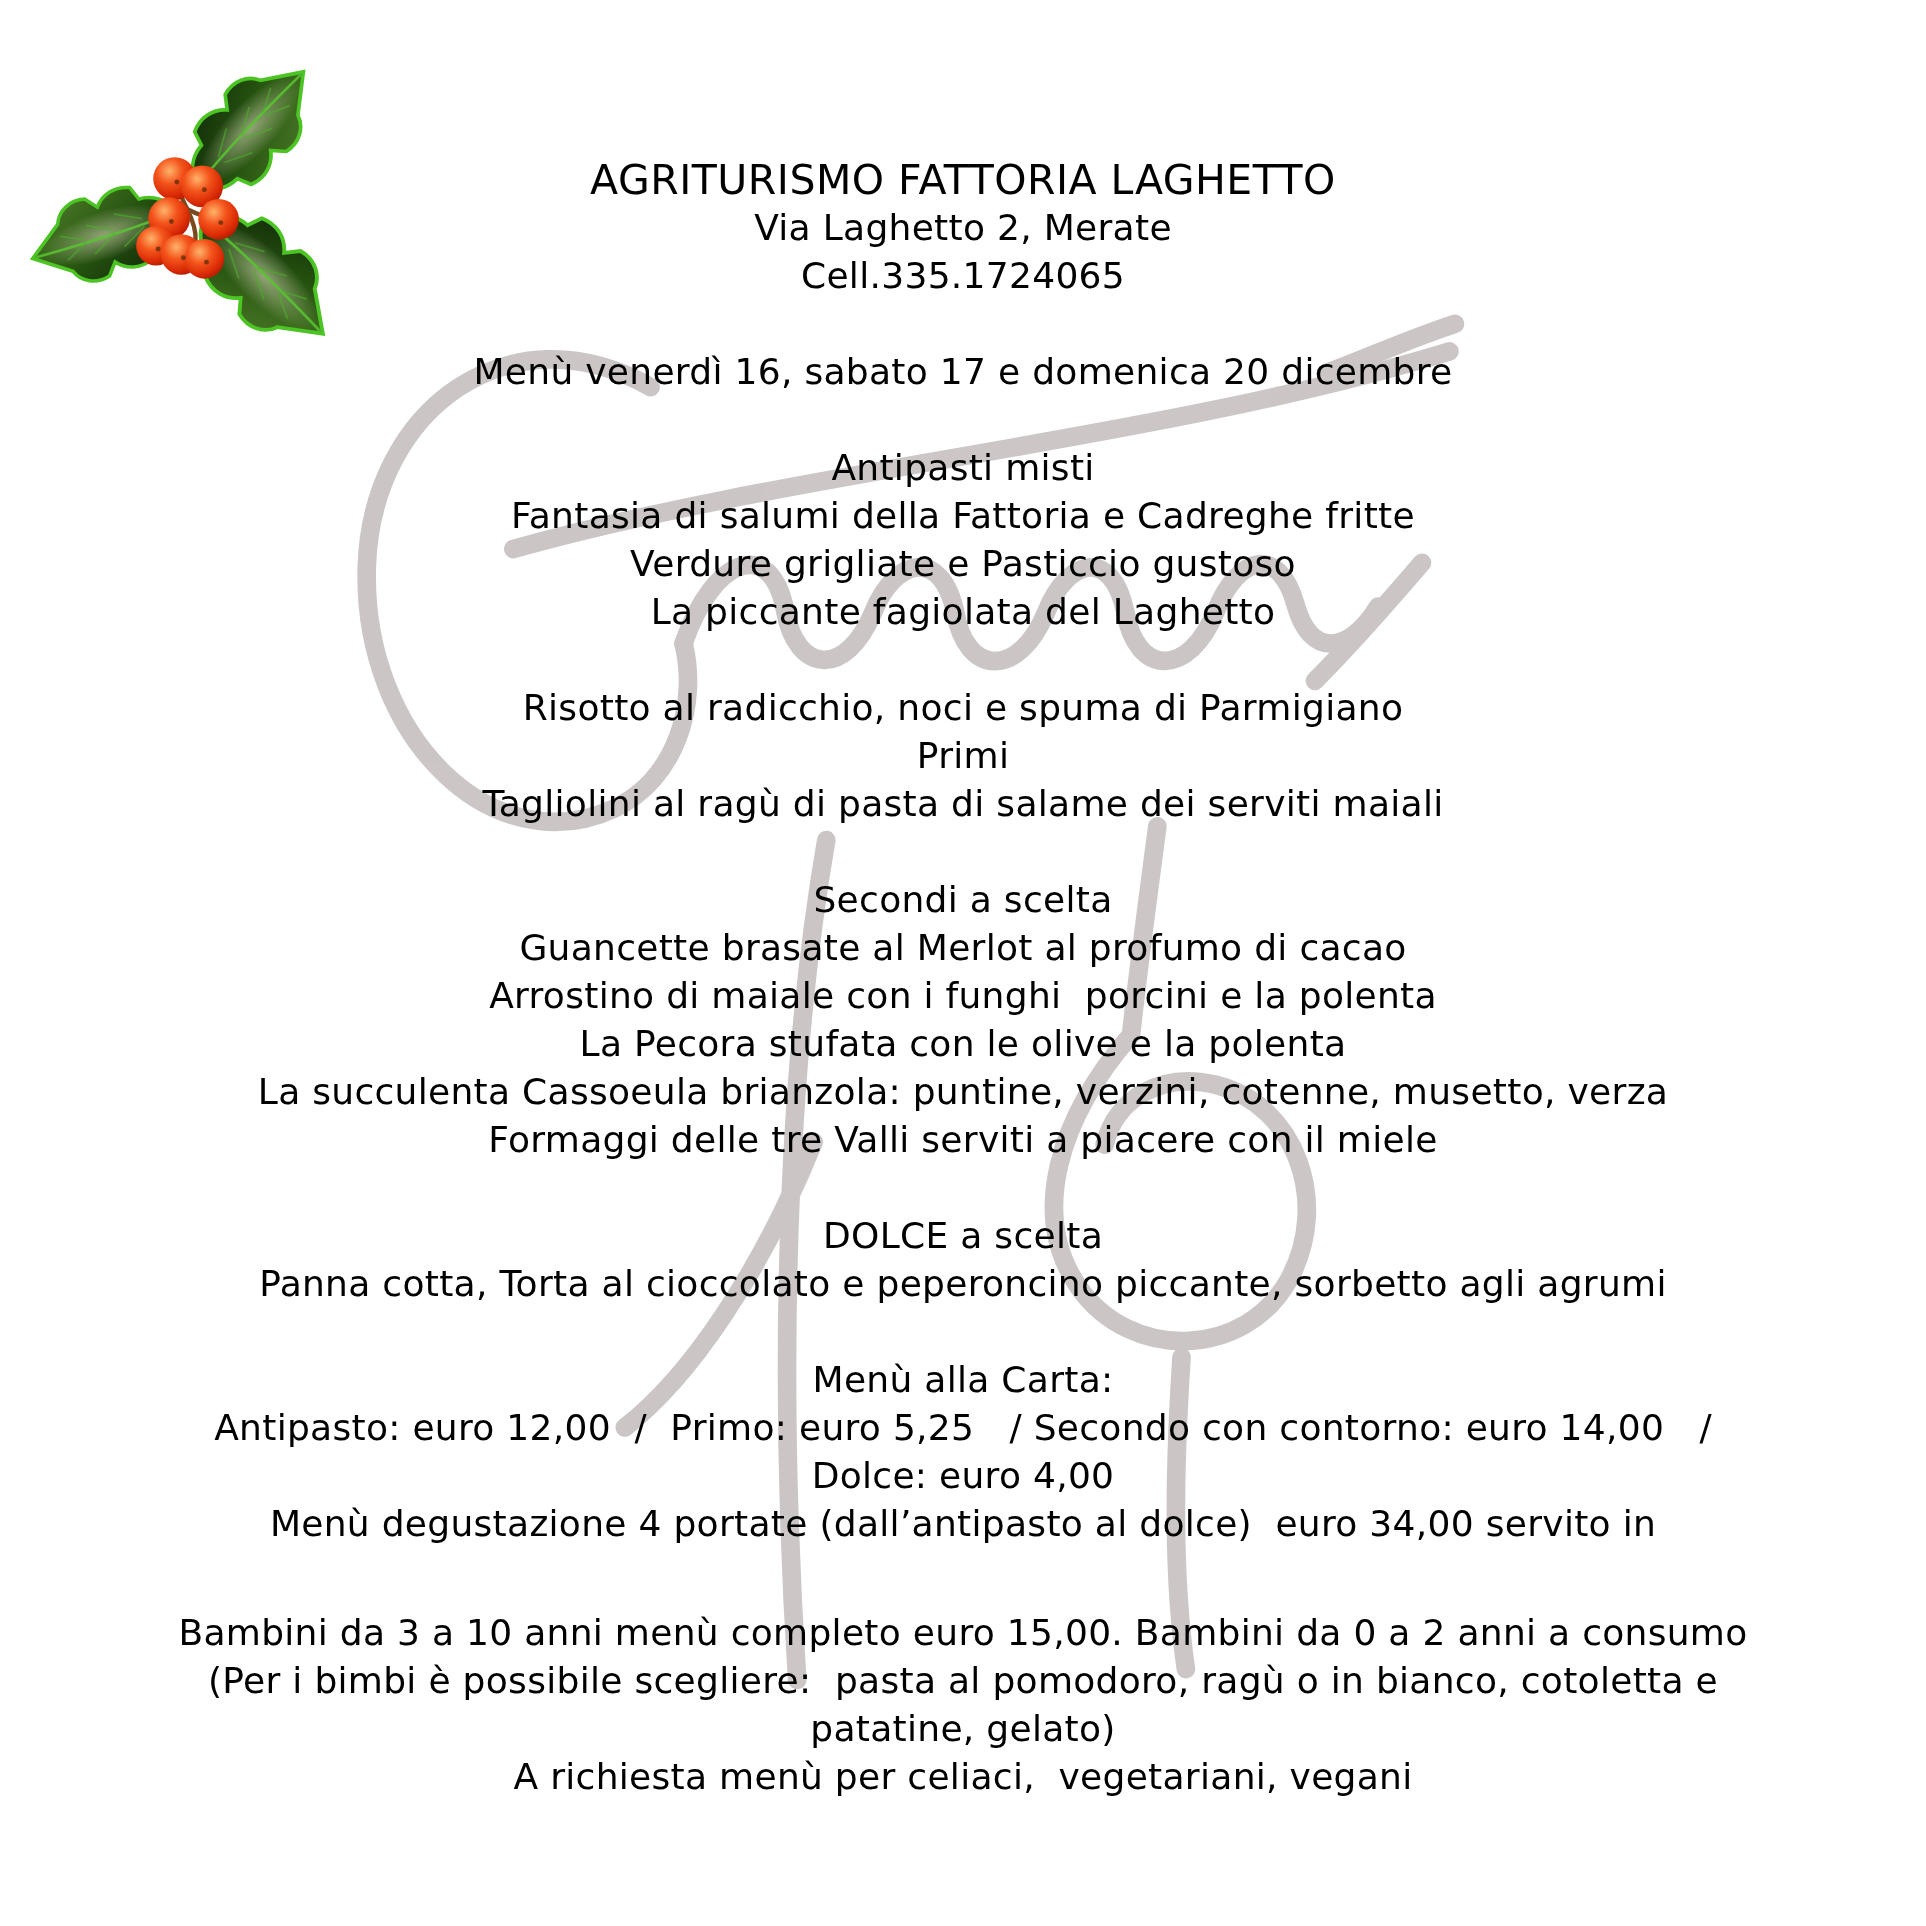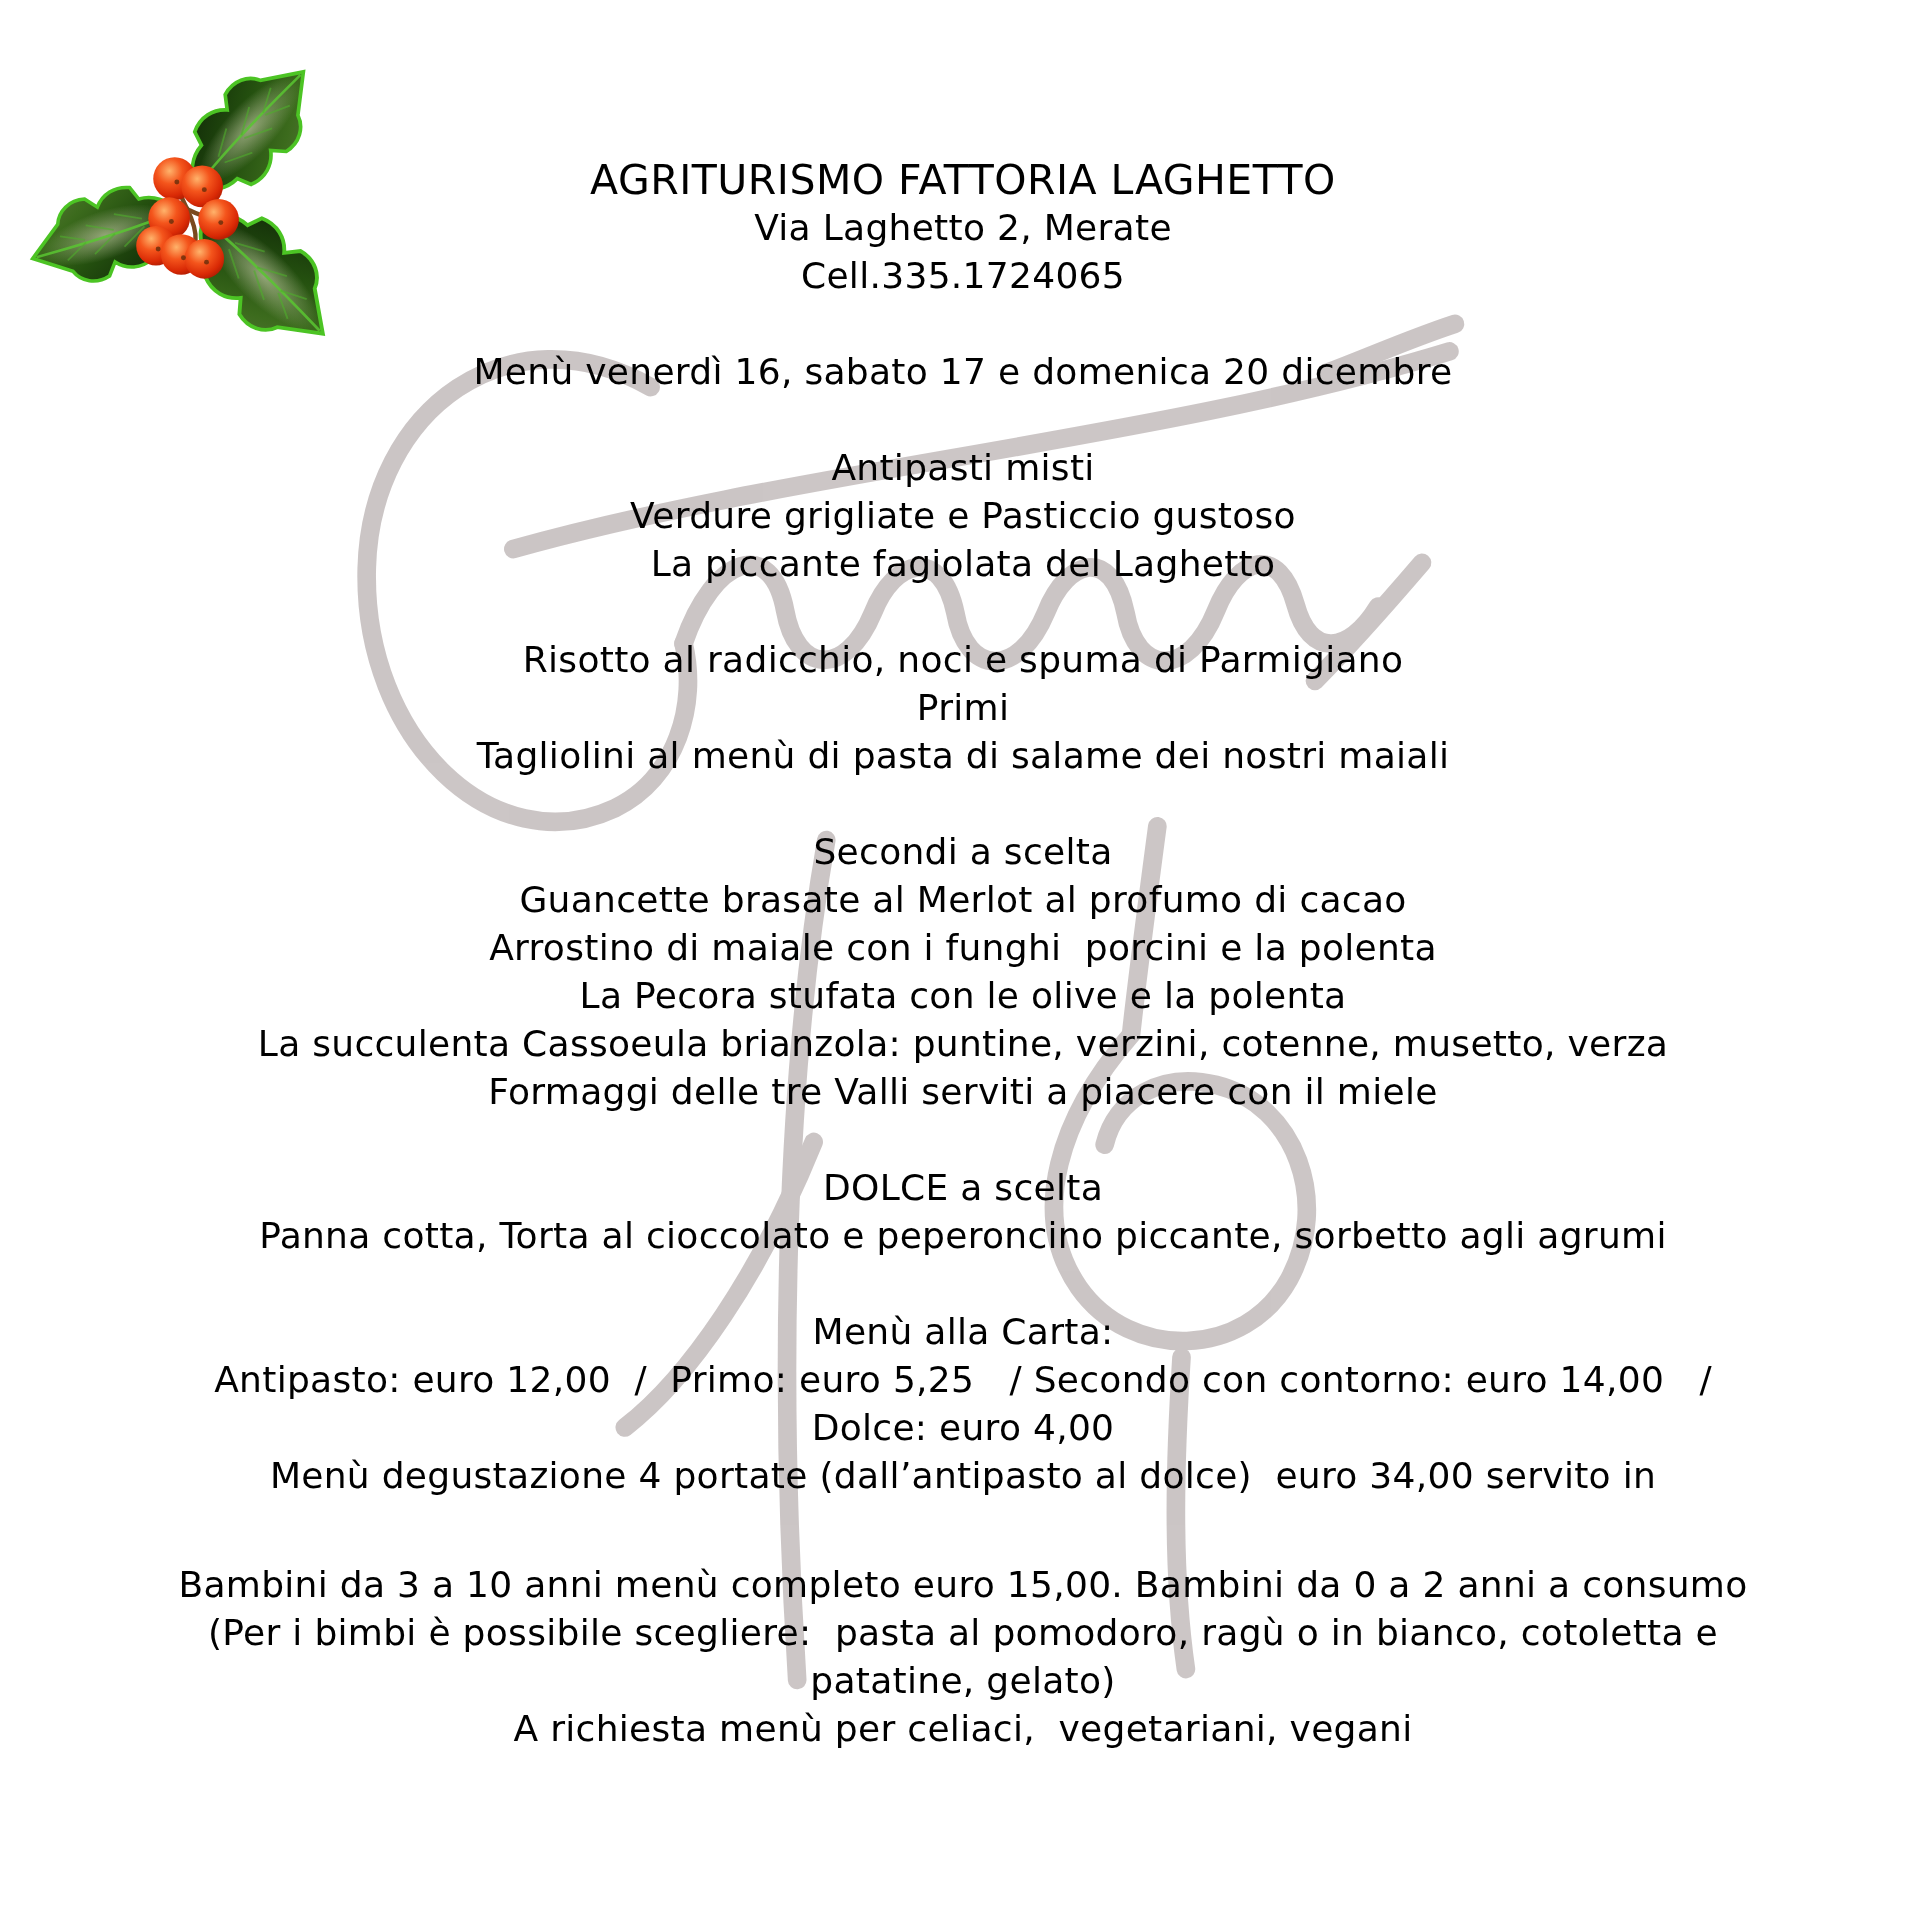--- a/index.html
+++ b/index.html
@@ -145,28 +145,29 @@
     <div class="line">Cell.335.1724065</div>
 
     <div class="sp"></div>
 
     <div class="line">Menù venerdì 16, sabato 17 e domenica 20 dicembre</div>
 
     <div id="menu-sections">
         <div class="sp"></div>
         <div class="section">
           <div class="line">Antipasti misti</div>
+          <div class="line">Fantasia di salumi della Fattoria e Cadreghe fritte</div>
           <div class="line">Verdure grigliate e Pasticcio gustoso</div>
           <div class="line">La piccante fagiolata del Laghetto</div>
         </div>
         <div class="sp"></div>
         <div class="section">
           <div class="line">Risotto al radicchio, noci e spuma di Parmigiano</div>
           <div class="line">Primi</div>
-          <div class="line">Tagliolini al menù di pasta di salame dei nostri maiali</div>
+          <div class="line">Tagliolini al ragù di pasta di salame dei serviti maiali</div>
         </div>
         <div class="sp"></div>
         <div class="section">
           <div class="line">Secondi a scelta</div>
           <div class="line">Guancette brasate al Merlot al profumo di cacao</div>
           <div class="line">Arrostino di maiale con i funghi  porcini e la polenta</div>
           <div class="line">La Pecora stufata con le olive e la polenta</div>
           <div class="line">La succulenta Cassoeula brianzola: puntine, verzini, cotenne, musetto, verza</div>
           <div class="line">Formaggi delle tre Valli serviti a piacere con il miele</div>
         </div>

